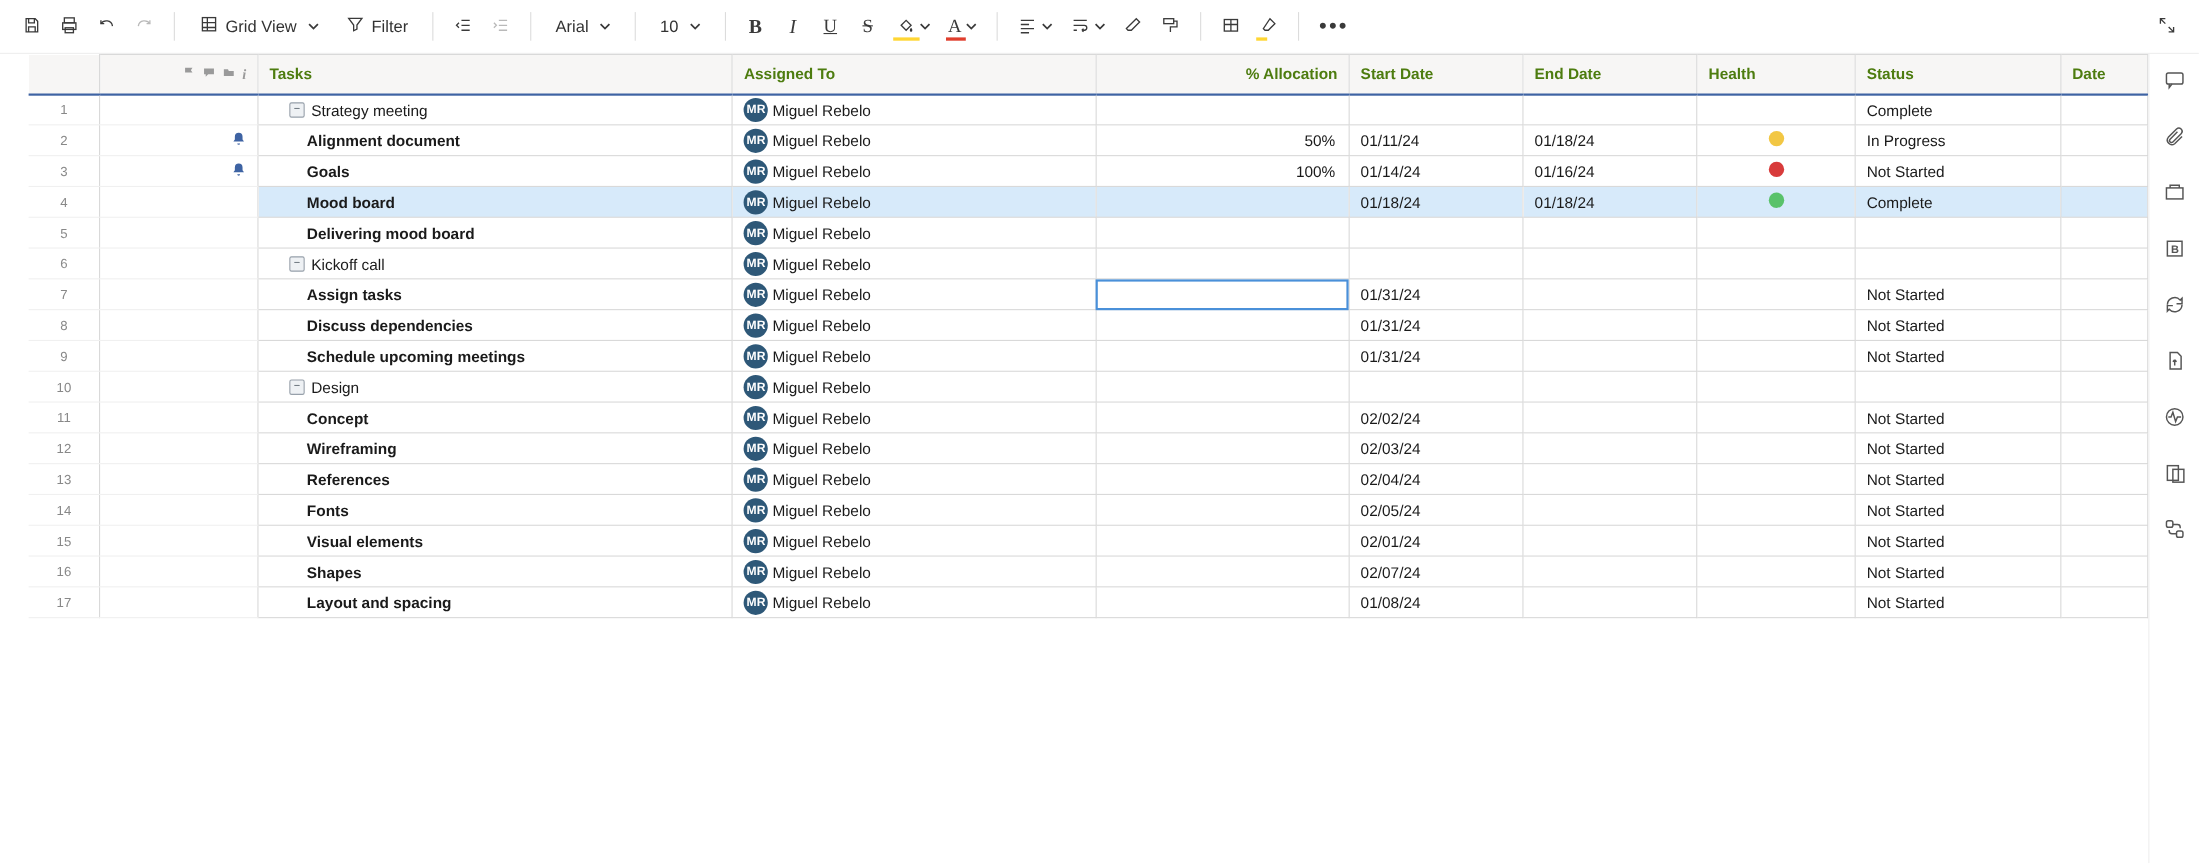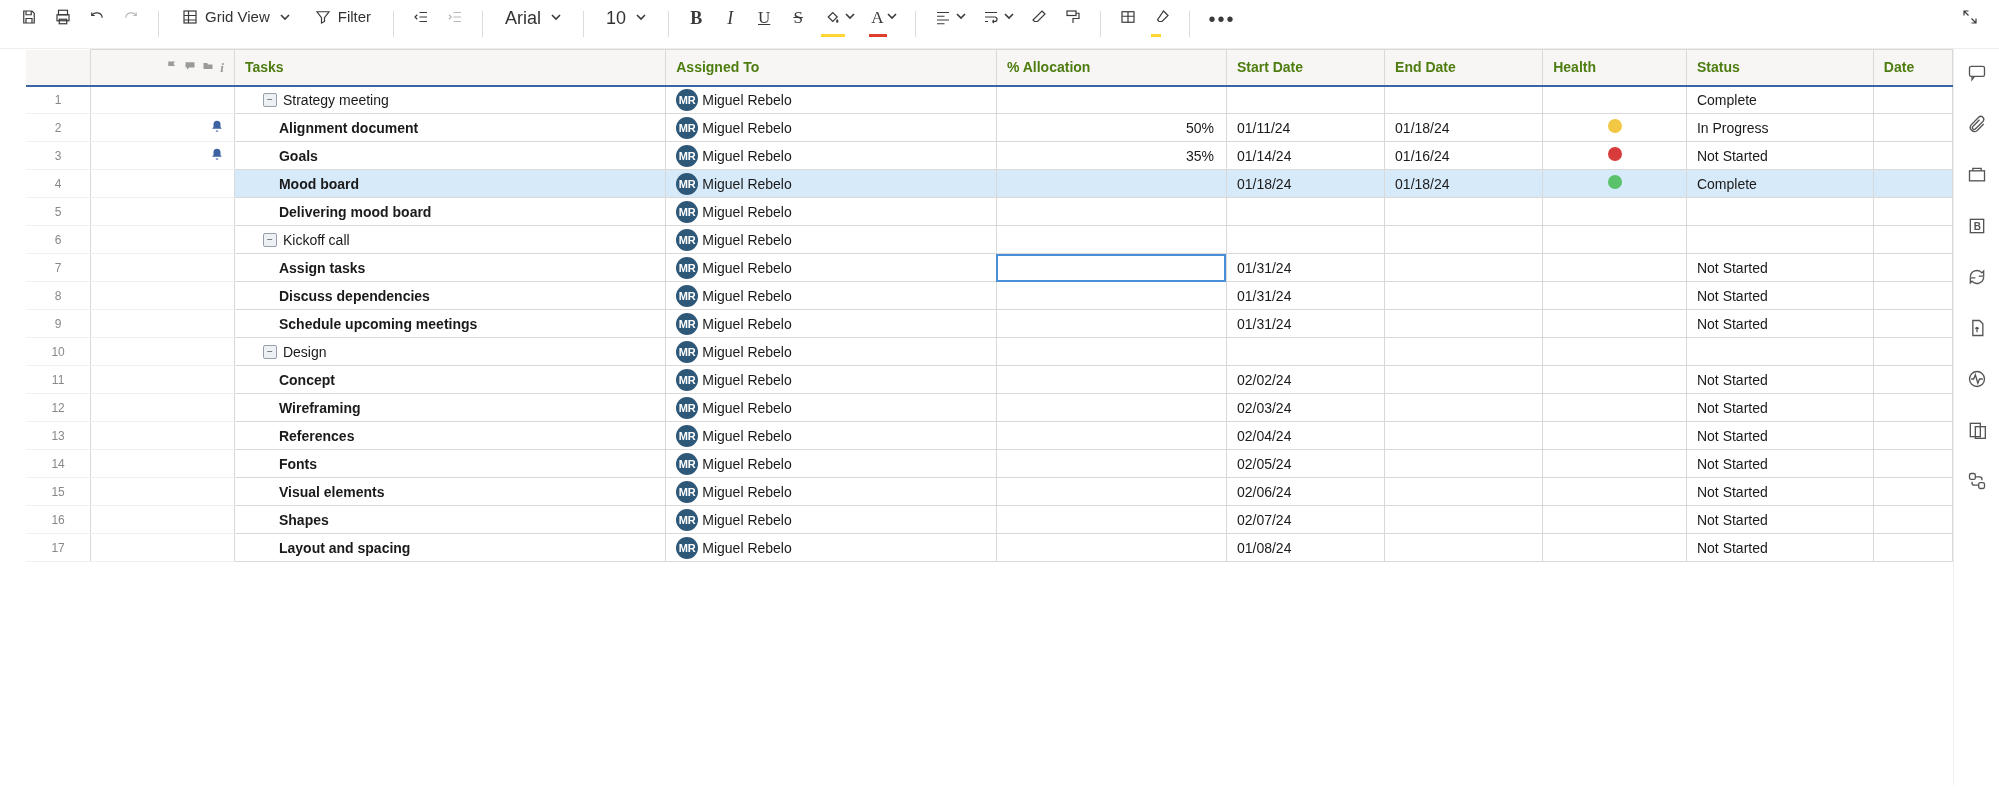--- a/index.html
+++ b/index.html
@@ -25,39 +25,39 @@
   
   .toolbar {
     display:flex;
     align-items:center;
     gap:4px;
     padding:8px 14px;
     border-bottom:1px solid #eee;
   }
   .tb-btn {
     display:flex;
-    align-items:flex-start;
+    align-items:center;
     justify-content:center;
     min-width:30px;
     height:32px;
     padding:0 6px;
     border-radius:4px;
     color:var(--icon);
   }
   .tb-btn.labeled { gap:6px; padding:0 10px; font-size:15px; color:#333; }
   .tb-btn .caret { margin-left:4px; }
   .tb-sep {
     width:1px;
     height:26px;
     background:var(--toolbar-sep);
     margin:0 8px;
   }
   .tb-btn svg { width:18px; height:18px; fill:none; stroke:var(--icon); stroke-width:1.6; }
   .caret svg { width:10px; height:10px; stroke:var(--icon); }
-  .font-label, .size-label { font-size:18px; }
+  .font-label, .size-label { font-size:15px; }
   .disabled { opacity:.35; }
   .expand-btn { margin-left:auto; }
 
   
   .color-strip { position:relative; }
   .color-strip::after {
     content:""; position:absolute; left:4px; right:16px; bottom:3px; height:3px;
   }
   .strip-yellow::after { background:#ffd633; }
   .strip-red::after    { background:#e03e2d; }
@@ -132,21 +132,21 @@
   }
   .col-tasks    { width:300px; }
   .col-assigned { width:230px; }
   .col-alloc    { width:160px; text-align:right; }
   .grid td.col-alloc { text-align:right; padding-right:12px;}
   .col-start    { width:110px; }
   .col-end      { width:110px; }
   .col-health   { width:100px; text-align:center; }
   .col-status   { width:130px; }
   .col-notes    { width:55px; }
-  .grid th.col-alloc { text-align:left; }
+  .grid th.col-alloc { text-align:right; }
 
   .accent-row td, .accent-row th { border-bottom:2px solid var(--accent); }
 
   .task-cell { display:flex; align-items:center; gap:6px; height:100%; }
   .indent-1 { padding-left:18px; }
   .indent-2 { padding-left:34px;font-weight:bold; }
   .toggle {
     width:14px; height:14px;
     border:1px solid #97a0aa;
     background:#eef1f4;
@@ -453,21 +453,21 @@
               <div class="task-cell indent-2">
                 <span>Goals</span>
               </div>
             </td>
             <td class="col-assigned">
               <div class="assigned-cell">
                 <span class="avatar">MR</span>
                 <span>Miguel Rebelo</span>
               </div>
             </td>
-            <td class="col-alloc">35%</td>
+            <td class="col-alloc">100%</td>
             <td class="col-start">01/14/24</td>
             <td class="col-end">01/16/24</td>
             <td class="col-health"><span class="health-dot health-red"></span></td>
             <td class="col-status">Not Started</td>
             <td class="col-notes"></td>
           </tr>
           <tr class="row-highlight">
             <td class="rn">4</td>
             <td class="rowhead-icons"></td>
             <td class="col-tasks">
@@ -708,21 +708,21 @@
                 <span>Visual elements</span>
               </div>
             </td>
             <td class="col-assigned">
               <div class="assigned-cell">
                 <span class="avatar">MR</span>
                 <span>Miguel Rebelo</span>
               </div>
             </td>
             <td class="col-alloc"></td>
-            <td class="col-start">02/06/24</td>
+            <td class="col-start">02/01/24</td>
             <td class="col-end"></td>
             <td class="col-health"></td>
             <td class="col-status">Not Started</td>
             <td class="col-notes"></td>
           </tr>
           <tr>
             <td class="rn">16</td>
             <td class="rowhead-icons"></td>
             <td class="col-tasks">
               <div class="task-cell indent-2">

